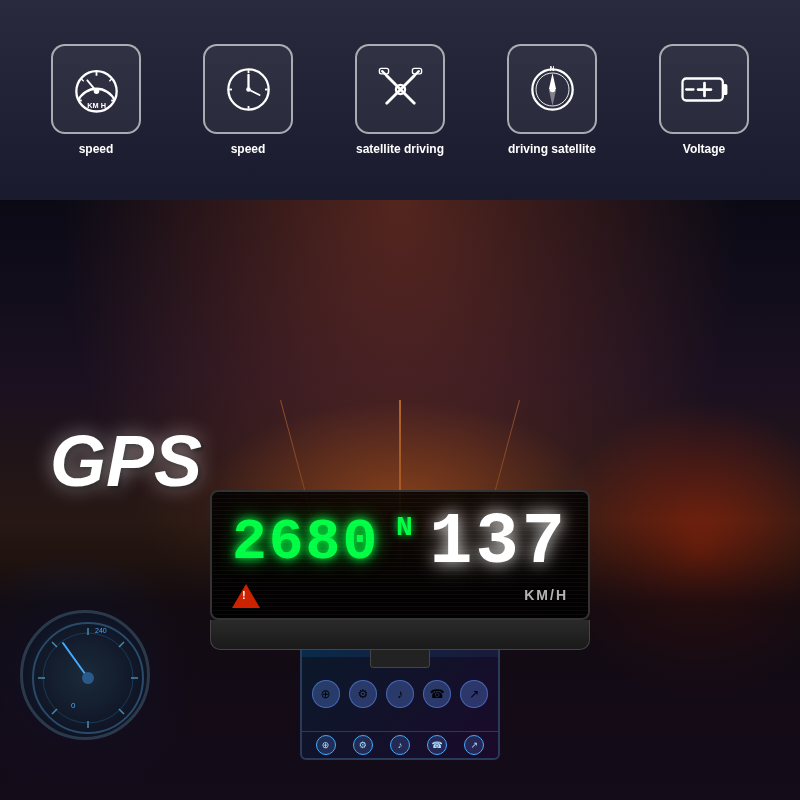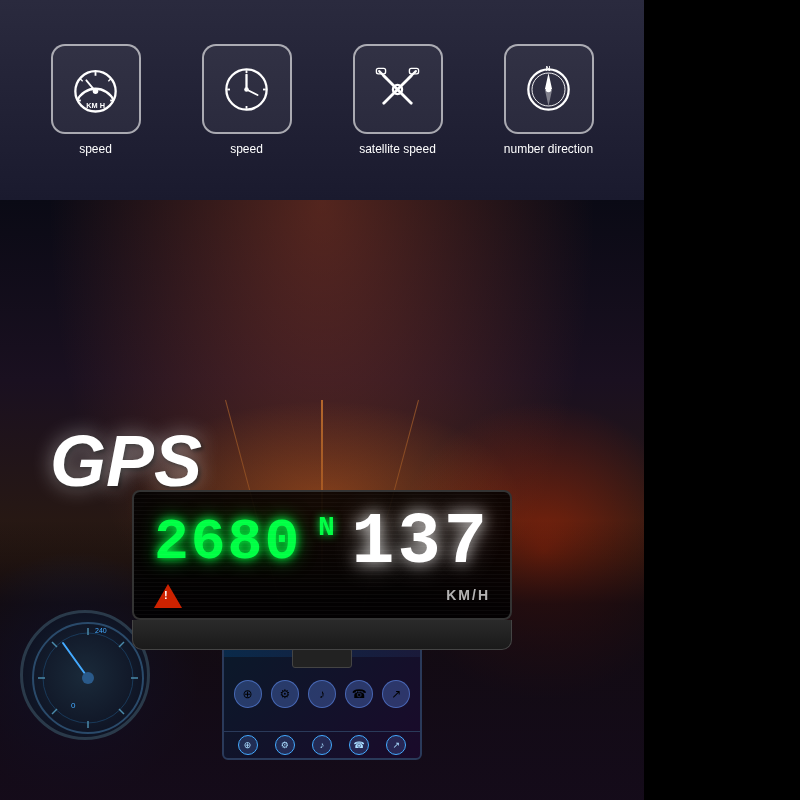--- a/index.html
+++ b/index.html
@@ -5,21 +5,21 @@
     * { margin: 0; padding: 0; box-sizing: border-box; }
     body {
       width: 800px;
       height: 800px;
       overflow: hidden;
       font-family: Arial, sans-serif;
       background: #000;
     }
 
     .main-container {
-      width: 644px;
+      width: 800px;
       height: 800px;
       position: relative;
       background: #1a1a2e;
     }
 
     
     .features-bar {
       position: absolute;
       top: 0;
       left: 0;
@@ -49,21 +49,21 @@
       display: flex;
       align-items: center;
       justify-content: center;
       background: rgba(255,255,255,0.05);
     }
 
     .feature-label {
       color: #ffffff;
       font-size: 12px;
       text-align: center;
-      font-weight: 400;
+      font-weight: 700;
     }
 
     
     .icon-svg {
       width: 55px;
       height: 55px;
     }
 
     
     .car-bg {
@@ -404,40 +404,56 @@
 
           <line x1="15" y1="15" x2="45" y2="45" stroke="white" stroke-width="3" stroke-linecap="round"></line>
           <line x1="45" y1="15" x2="15" y2="45" stroke="white" stroke-width="3" stroke-linecap="round"></line>
           <circle cx="30" cy="30" r="5" fill="none" stroke="white" stroke-width="2.5"></circle>
           <line x1="10" y1="10" x2="18" y2="18" stroke="white" stroke-width="2.5" stroke-linecap="round"></line>
           <line x1="50" y1="10" x2="42" y2="18" stroke="white" stroke-width="2.5" stroke-linecap="round"></line>
           <rect x="7" y="7" width="10" height="6" rx="2" fill="none" stroke="white" stroke-width="1.5"></rect>
           <rect x="43" y="7" width="10" height="6" rx="2" fill="none" stroke="white" stroke-width="1.5"></rect>
         </svg>
       </div>
-      <span class="feature-label">satellite speed</span>
+      <span class="feature-label">satellite driving</span>
     </div>
 
     <div class="feature-item">
       <div class="feature-icon-box">
         <svg class="icon-svg" viewBox="0 0 60 60">
           <circle cx="30" cy="30" r="22" fill="none" stroke="white" stroke-width="2.5"></circle>
           <circle cx="30" cy="30" r="18" fill="none" stroke="white" stroke-width="1"></circle>
 
           <polygon points="30,12 26,30 30,28 34,30" fill="white"></polygon>
           <polygon points="30,48 26,30 30,32 34,30" fill="rgba(255,255,255,0.4)"></polygon>
           <circle cx="30" cy="30" r="3" fill="white"></circle>
 
           <text x="27" y="10" fill="white" font-size="7" font-weight="bold">N</text>
         </svg>
       </div>
-      <span class="feature-label">number direction</span>
-    </div>
-
-
+      <span class="feature-label">driving satellite</span>
+    </div>
+
+
+    <div class="feature-item">
+      <div class="feature-icon-box">
+        <svg class="icon-svg" viewBox="0 0 60 60">
+
+          <rect x="6" y="18" width="44" height="24" rx="4" fill="none" stroke="white" stroke-width="2.5"></rect>
+
+          <rect x="50" y="24" width="5" height="12" rx="2" fill="white"></rect>
+
+          <line x1="23" y1="30" x2="37" y2="30" stroke="white" stroke-width="3" stroke-linecap="round"></line>
+          <line x1="30" y1="23" x2="30" y2="37" stroke="white" stroke-width="3" stroke-linecap="round"></line>
+
+          <line x1="10" y1="30" x2="18" y2="30" stroke="white" stroke-width="2.5" stroke-linecap="round"></line>
+        </svg>
+      </div>
+      <span class="feature-label">Voltage</span>
+    </div>
 
   </div>
 
   <div class="car-bg">
 
     <div class="ambient-orange"></div>
     <div class="ambient-red"></div>
     <div class="ambient-blue"></div>
 
     <div class="road-center"></div>

